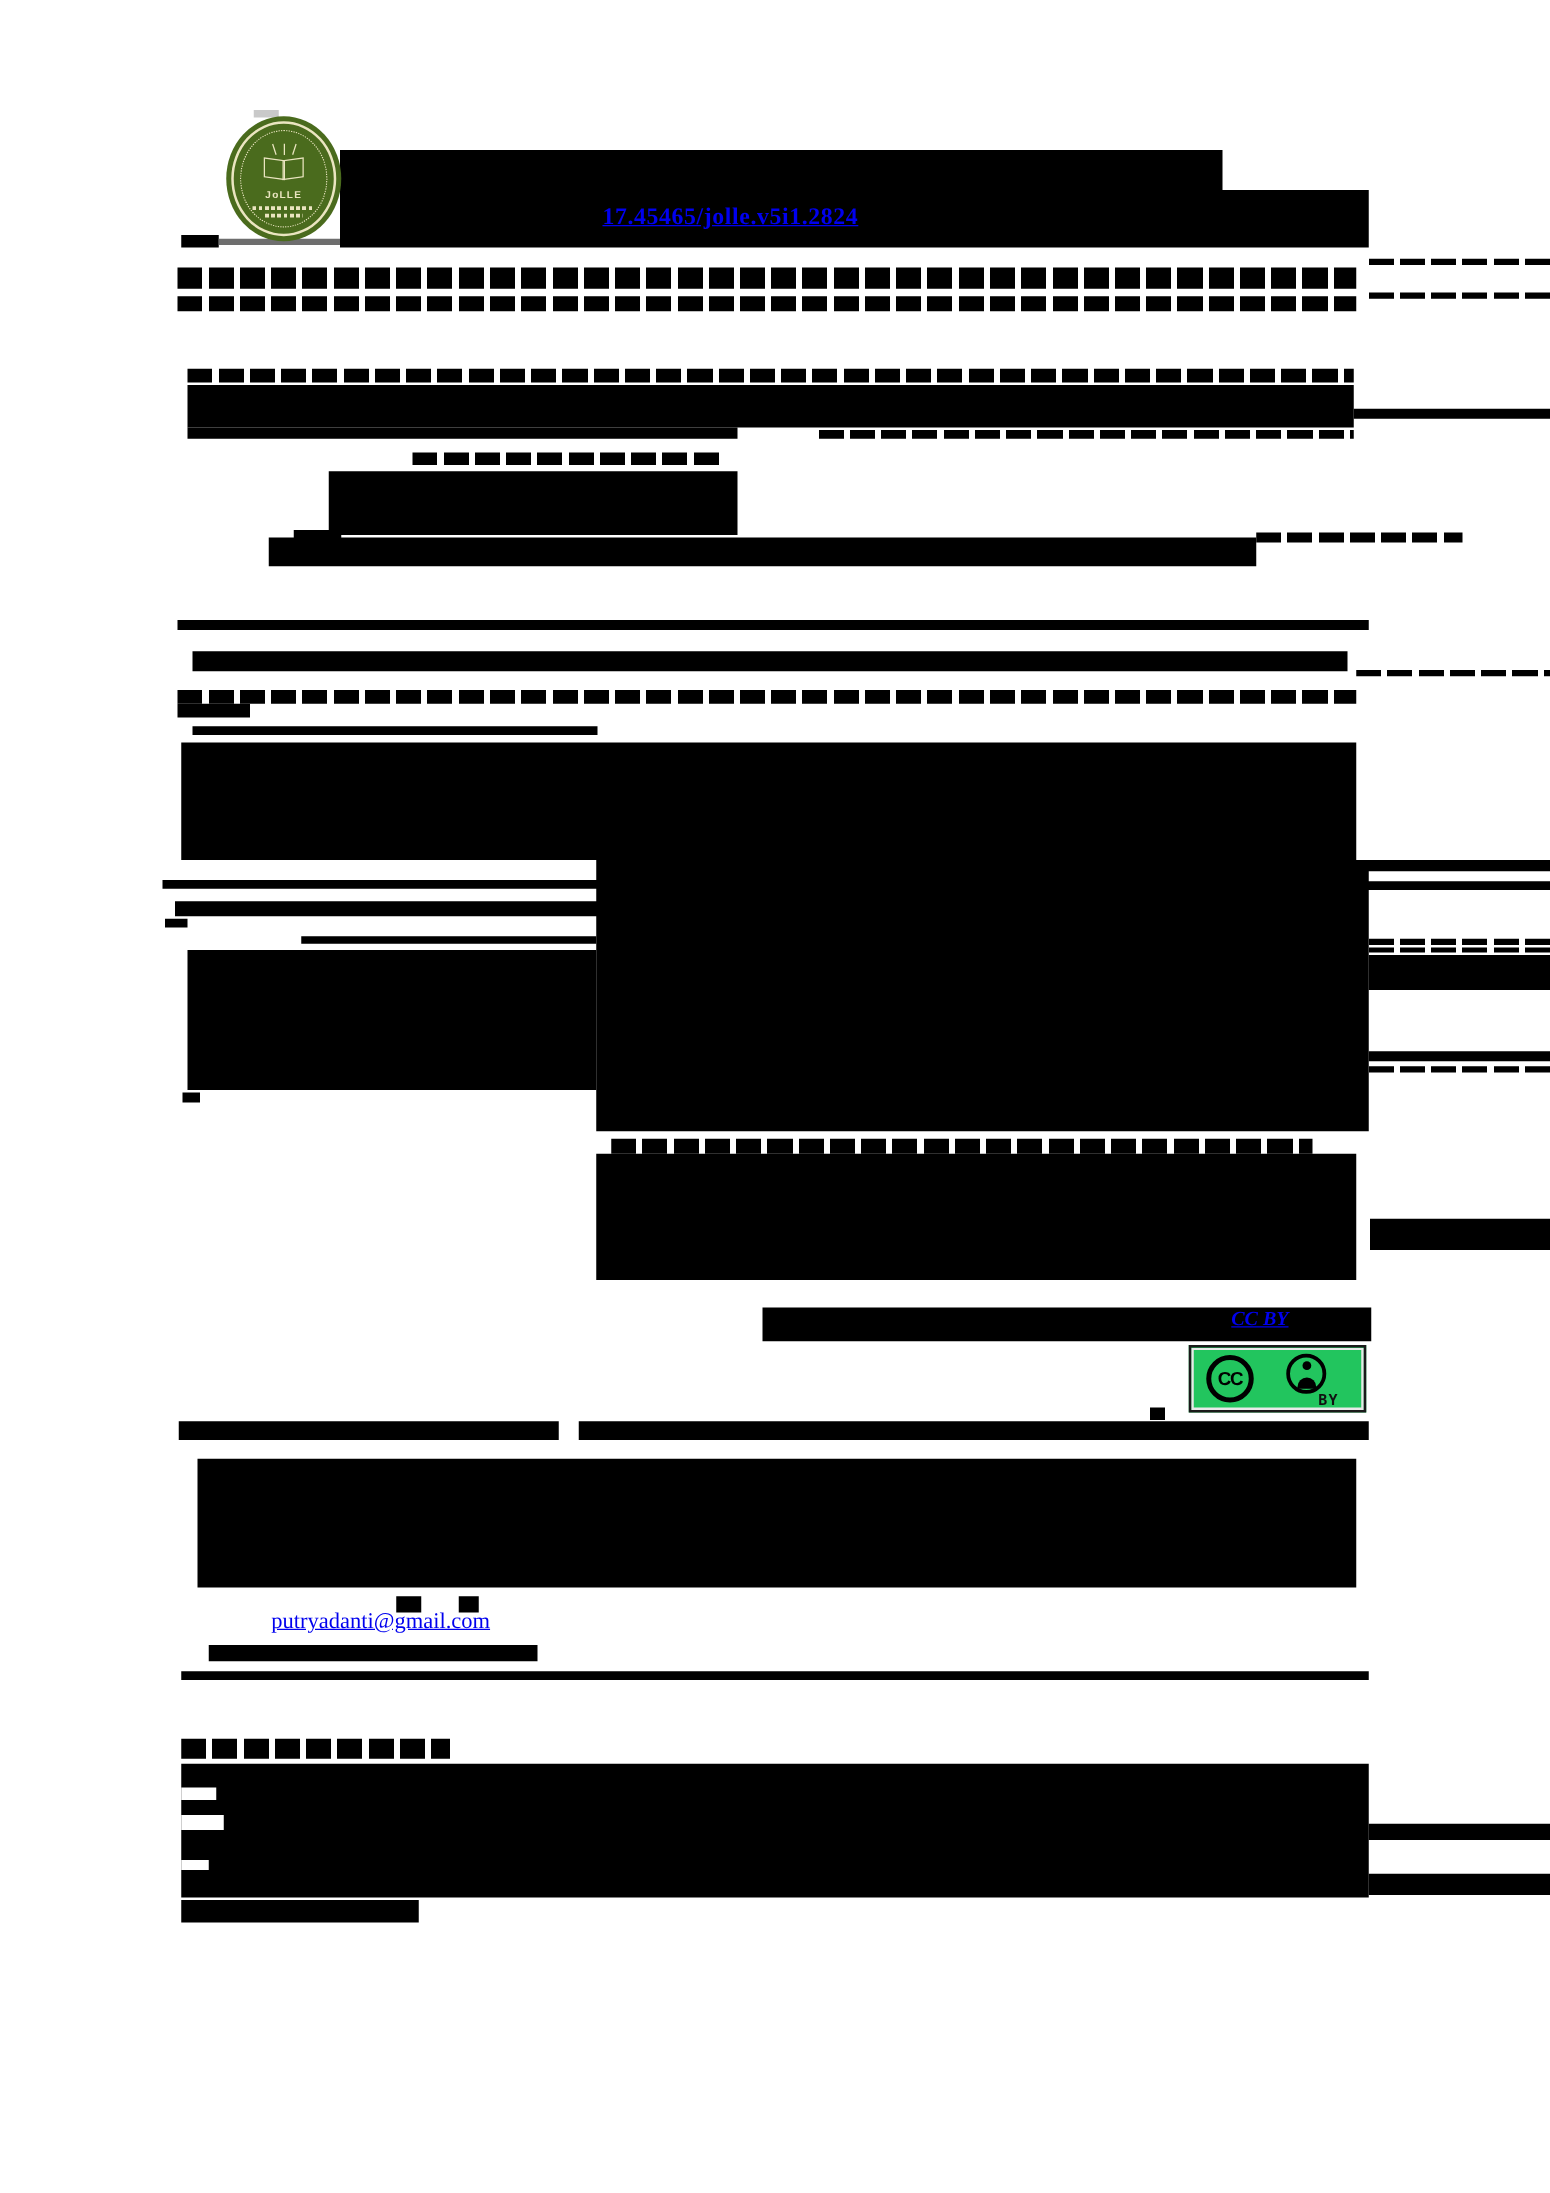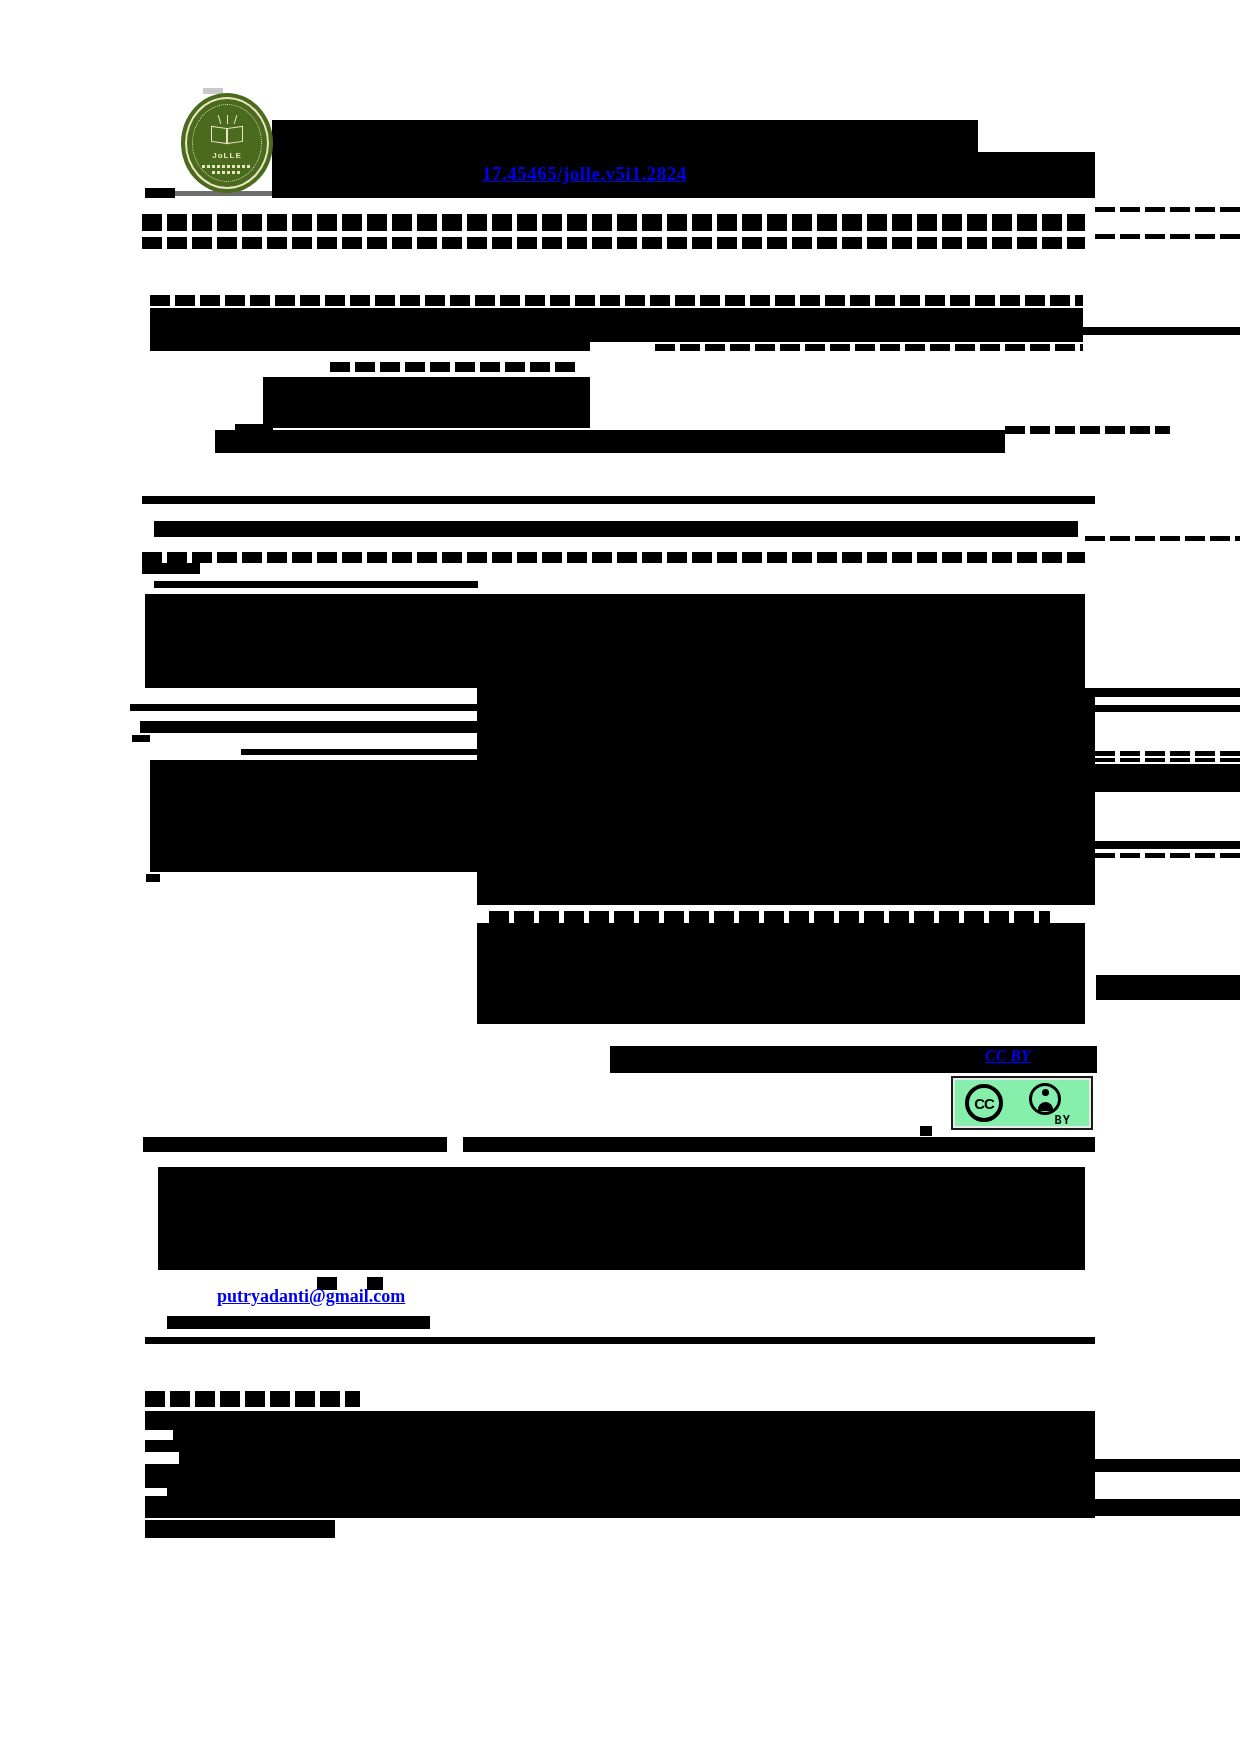--- a/index.html
+++ b/index.html
@@ -41,25 +41,25 @@
     color:#eae5c0;font:bold 8px "Liberation Sans",sans-serif;letter-spacing:1px;
   }
   .logo .arc1{position:absolute;left:21px;right:21px;top:72px;height:3px;
     background:repeating-linear-gradient(90deg,#eae5c0 0 3px,rgba(0,0,0,0) 3px 5px);}
   .logo .arc2{position:absolute;left:31px;right:31px;top:78px;height:3px;
     background:repeating-linear-gradient(90deg,#eae5c0 0 3px,rgba(0,0,0,0) 3px 5px);}
   
   a.lnk{color:#0000ee;text-decoration:underline;position:absolute;z-index:6;white-space:nowrap;}
   .doi-link{left:482px;top:163px;font-size:19px;font-weight:bold;letter-spacing:.5px;}
   .ccby-link{left:985px;top:1047px;font-size:16px;font-weight:bold;font-style:italic;}
-  .email-link{left:217px;top:1286px;font-size:18px;font-weight:bold;}
+  .email-link{left:217px;top:1286px;font-size:18px;font-weight:normal;}
   
   .badge{
     position:absolute;left:951px;top:1076px;width:142px;height:54px;
-    background:#86efac;border:2px solid #1a1a1a;box-sizing:border-box;
+    background:#22c55e;border:2px solid #1a1a1a;box-sizing:border-box;
     box-shadow:inset 0 0 0 2px #e9e9e9;z-index:5;
   }
   .cc-circle{
     position:absolute;left:12px;top:6px;width:30px;height:30px;
     border:4px solid #000;border-radius:50%;
     display:flex;align-items:center;justify-content:center;
     color:#000;font:bold 15px "Liberation Sans",sans-serif;letter-spacing:-1px;
   }
   .person-circle{position:absolute;right:30px;top:5px;width:26px;height:26px;border:3px solid #000;border-radius:50%;}
   .person-circle::before{

